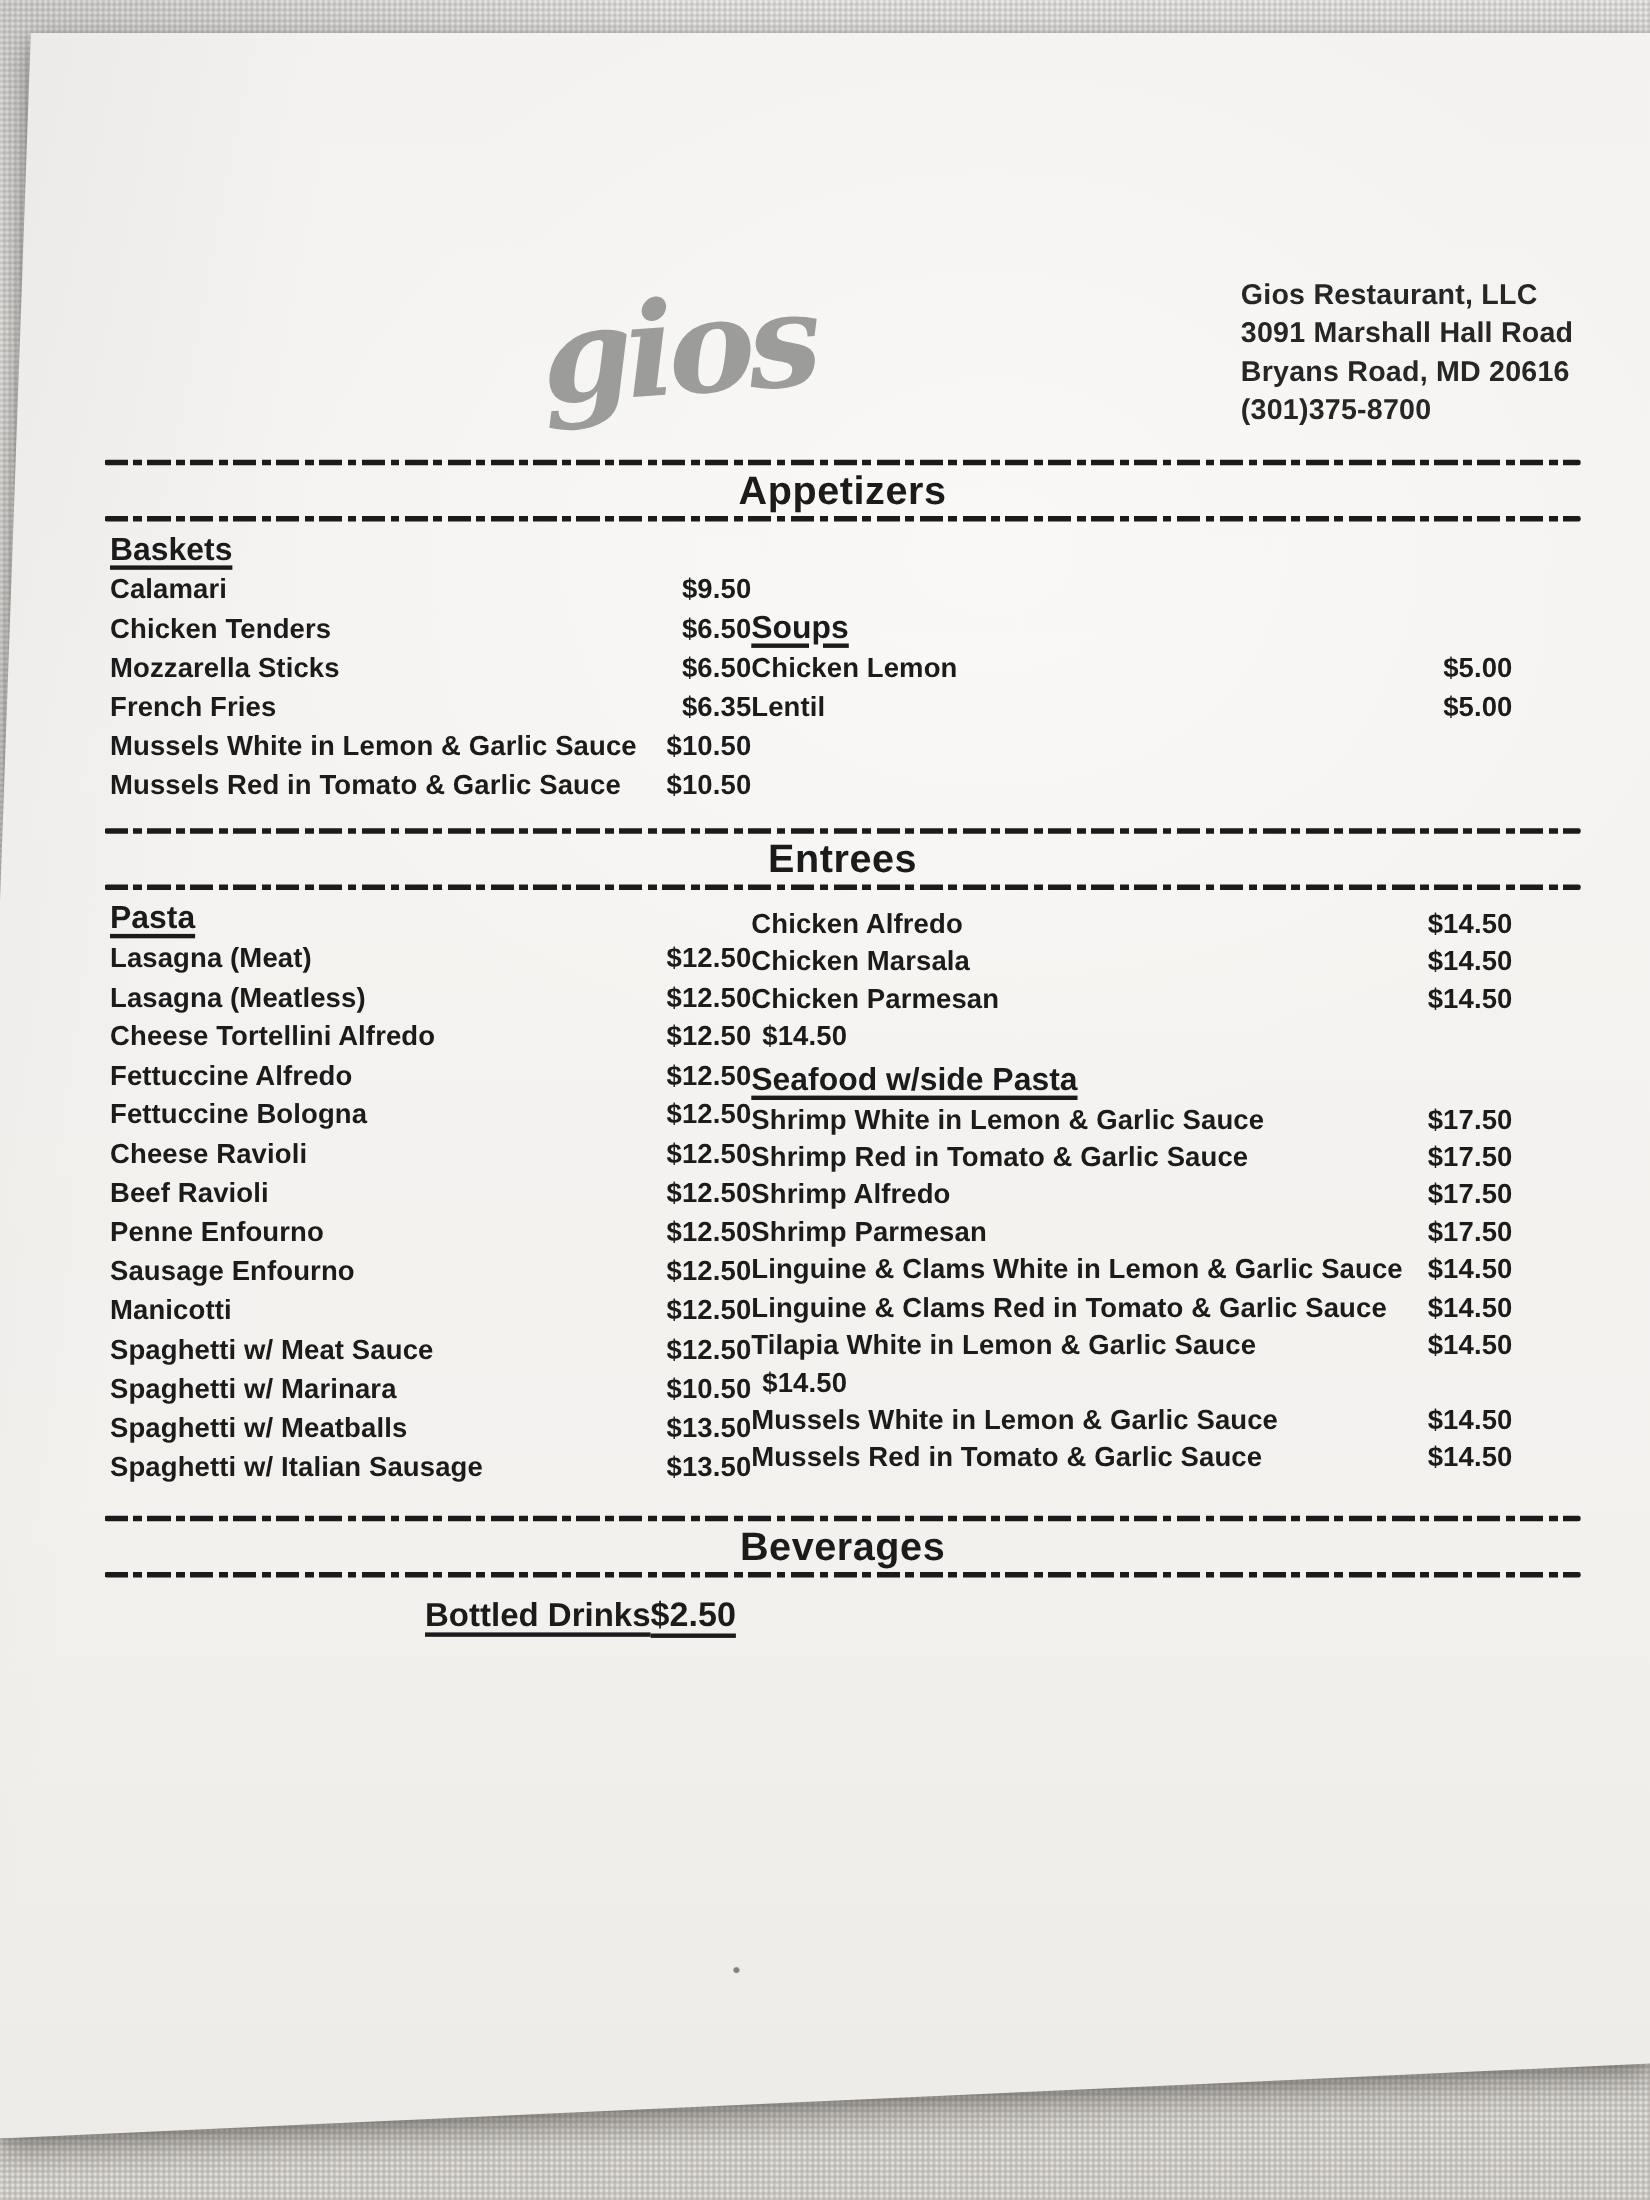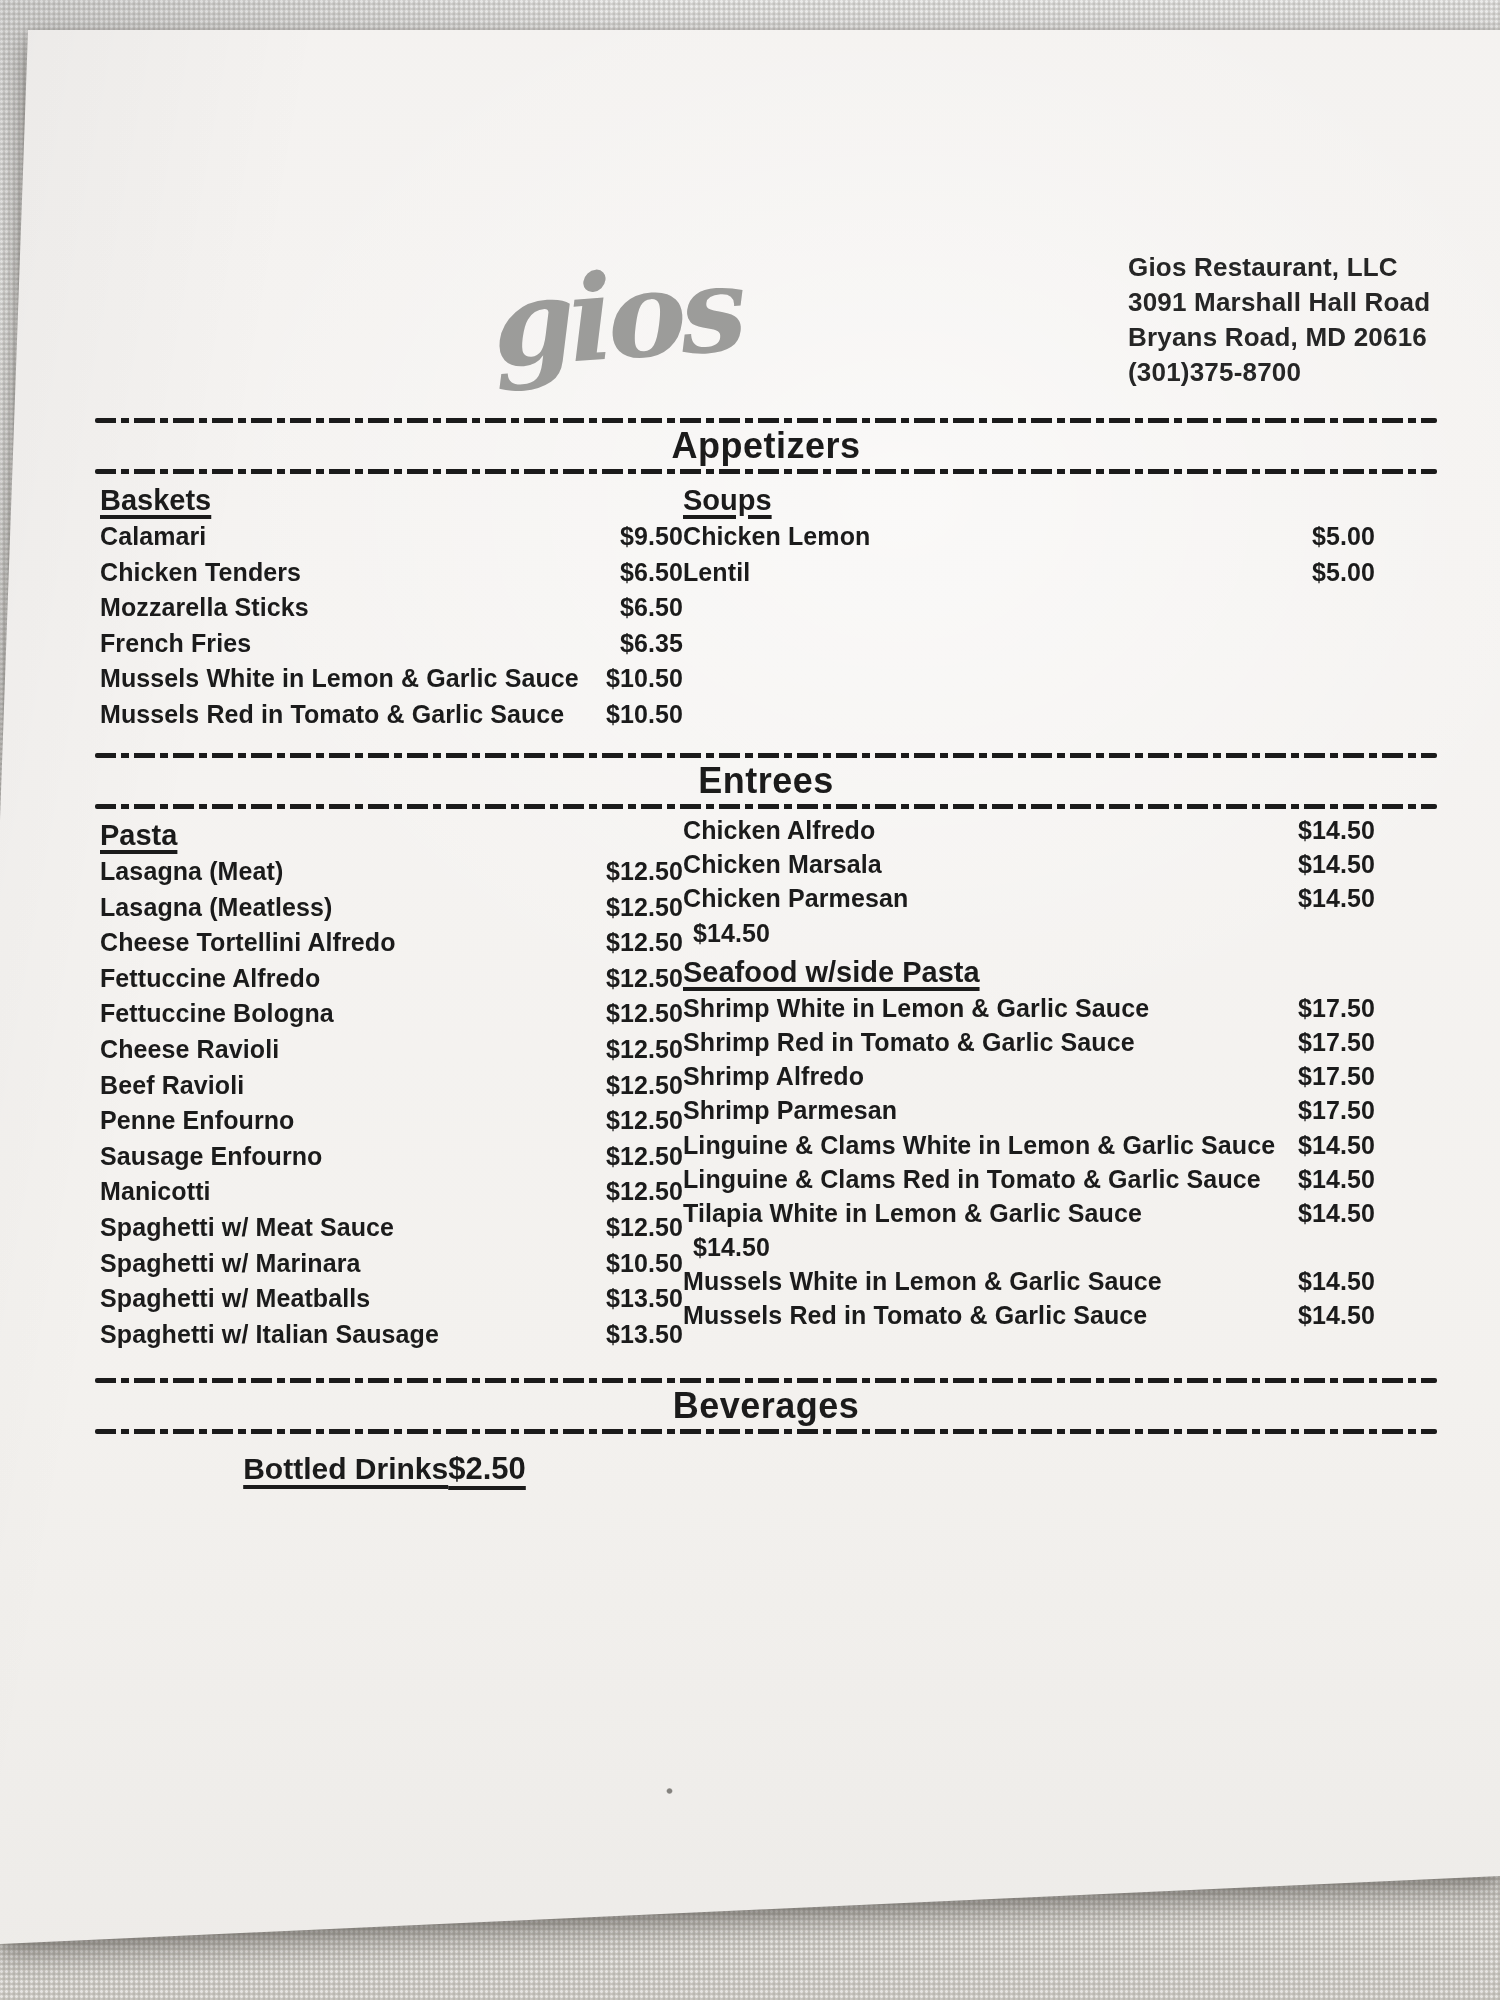--- a/index.html
+++ b/index.html
@@ -67,40 +67,40 @@
     height:5px;
     background:repeating-linear-gradient(90deg,
       var(--ink) 0 21px, transparent 21px 26px,
       var(--ink) 26px 34px, transparent 34px 39px);
     border-radius:2px;
   }
   .sec-title{
     text-align:center;font-size:36px;line-height:44px;
     letter-spacing:.5px;margin:1px 0;
   }
-  .cols{display:flex;align-items:flex-start;margin-top:7px;}
+  .cols{display:flex;align-items:center;margin-top:7px;}
   .col-l{width:583px;margin-left:5px;flex:none;}
   .col-r{width:692px;flex:none;}
 
   .ghead{
     font-size:29px;line-height:38px;
     text-decoration:underline;text-decoration-thickness:3.5px;text-underline-offset:5px;
     margin-bottom:3px;white-space:nowrap;
   }
   .row{
     display:flex;justify-content:space-between;align-items:baseline;
     height:35.6px;font-size:25px;letter-spacing:.1px;
   }
   #sec-entrees .col-r .row{height:34.2px;}
   .iname{white-space:nowrap;}
   .iprice{white-space:nowrap;padding-left:10px;}
 
   
   .bev-row{
-    display:flex;justify-content:center;align-items:baseline;
+    display:flex;justify-content:flex-end;align-items:baseline;
     width:583px;margin:16px 0 0 5px;
   }
   .bev-head{
     font-size:30px;line-height:38px;white-space:nowrap;
     text-decoration:underline;text-decoration-thickness:4px;text-underline-offset:6px;
   }
   .bev-price{
     font-size:31px;white-space:nowrap;padding-right:14px;
     text-decoration:underline;text-decoration-thickness:4px;text-underline-offset:7px;
   }

